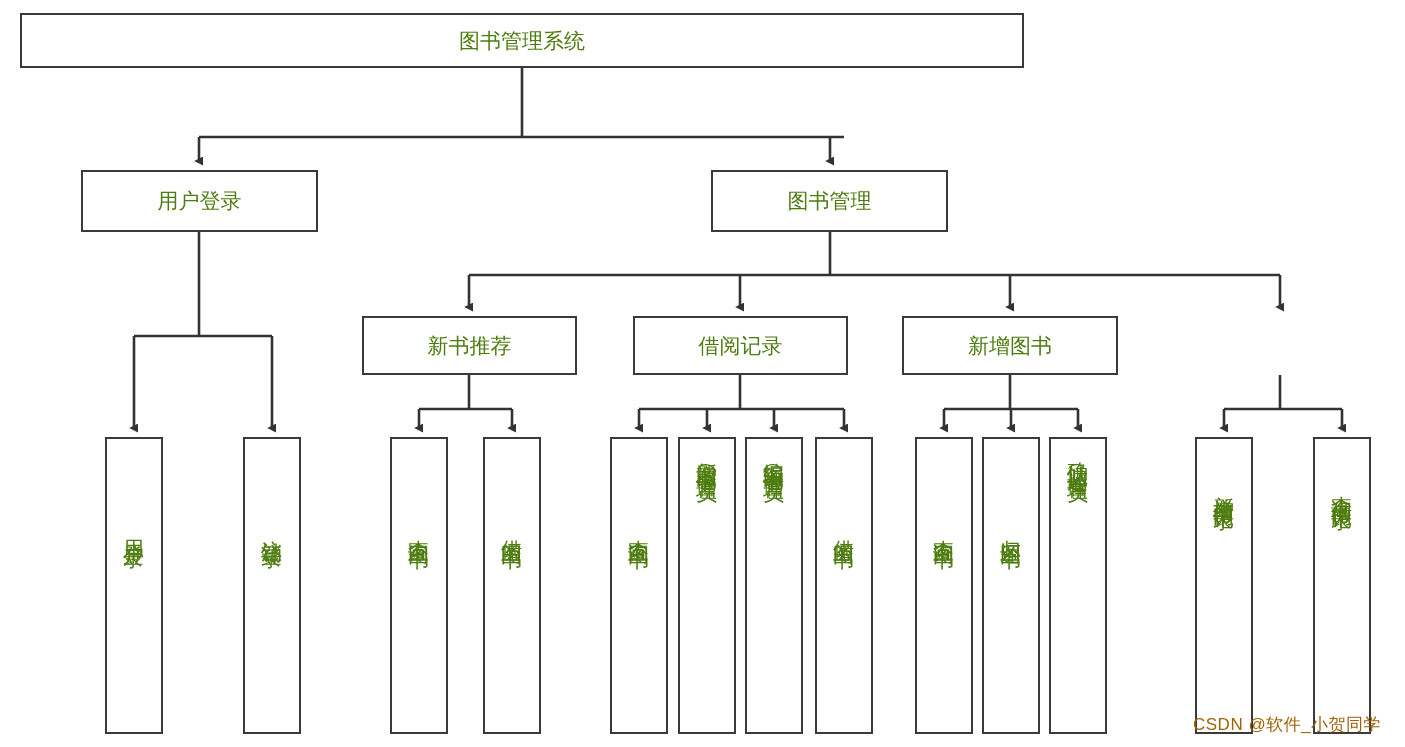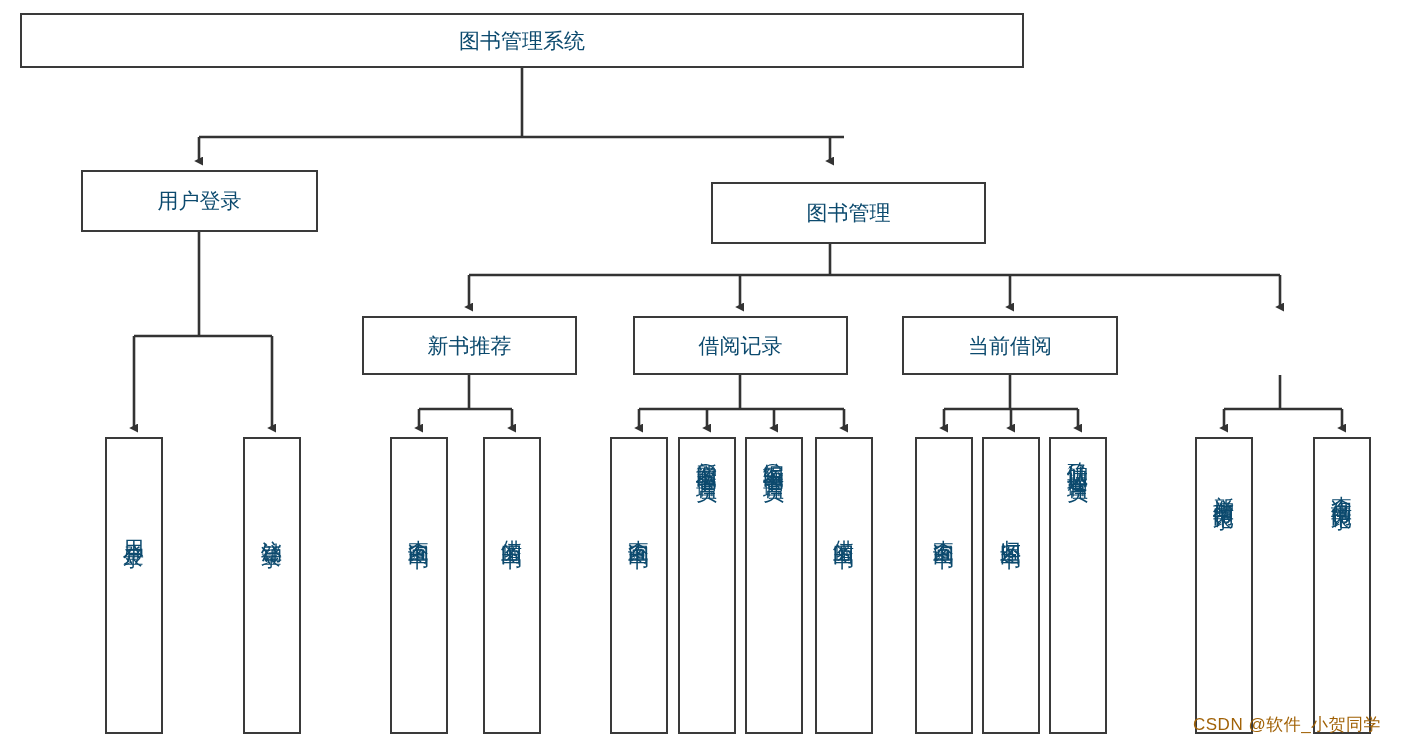--- a/index.html
+++ b/index.html
@@ -30,21 +30,21 @@
     position: absolute;
     box-sizing: border-box;
     background: #ffffff;
     border: 2px solid #3a3a3a;
     display: flex;
     align-items: center;
     justify-content: center;
     overflow: hidden;
   }
   .node .label {
-    color: #0c4a6e;
+    color: #4d7c0f;
     line-height: 1.12;
     text-align: center;
     white-space: nowrap;
   }
   .node.horizontal .label {
     font-size: 21px;
   }
   .node.vertical {
     align-items: flex-start;
     justify-content: center;
@@ -123,32 +123,32 @@
     </g>
   </svg>
 
   <div class="node horizontal" style="left:20px; top:13px; width:1004px; height:55px;">
     <span class="label">图书管理系统</span>
   </div>
 
   <div class="node horizontal" style="left:81px; top:170px; width:237px; height:62px;">
     <span class="label">用户登录</span>
   </div>
-  <div class="node horizontal" style="left:711px; top:170px; width:275px; height:62px;margin-top:12px;">
+  <div class="node horizontal" style="left:711px; top:170px; width:237px; height:62px;">
     <span class="label">图书管理</span>
   </div>
 
   <div class="node horizontal" style="left:362px; top:316px; width:215px; height:59px;">
     <span class="label">新书推荐</span>
   </div>
   <div class="node horizontal" style="left:633px; top:316px; width:215px; height:59px;">
     <span class="label">借阅记录</span>
   </div>
   <div class="node horizontal" style="left:902px; top:316px; width:216px; height:59px;">
-    <span class="label">当前借阅</span>
+    <span class="label">新增图书</span>
   </div>
 
   <div class="node vertical" style="left:105px; top:437px; width:58px; height:297px; padding-top:84px;">
     <span class="label">用户登录</span>
   </div>
   <div class="node vertical" style="left:243px; top:437px; width:58px; height:297px; padding-top:84px;">
     <span class="label">注销登录</span>
   </div>
   <div class="node vertical" style="left:390px; top:437px; width:58px; height:297px; padding-top:84px;">
     <span class="label">查询图书</span>

